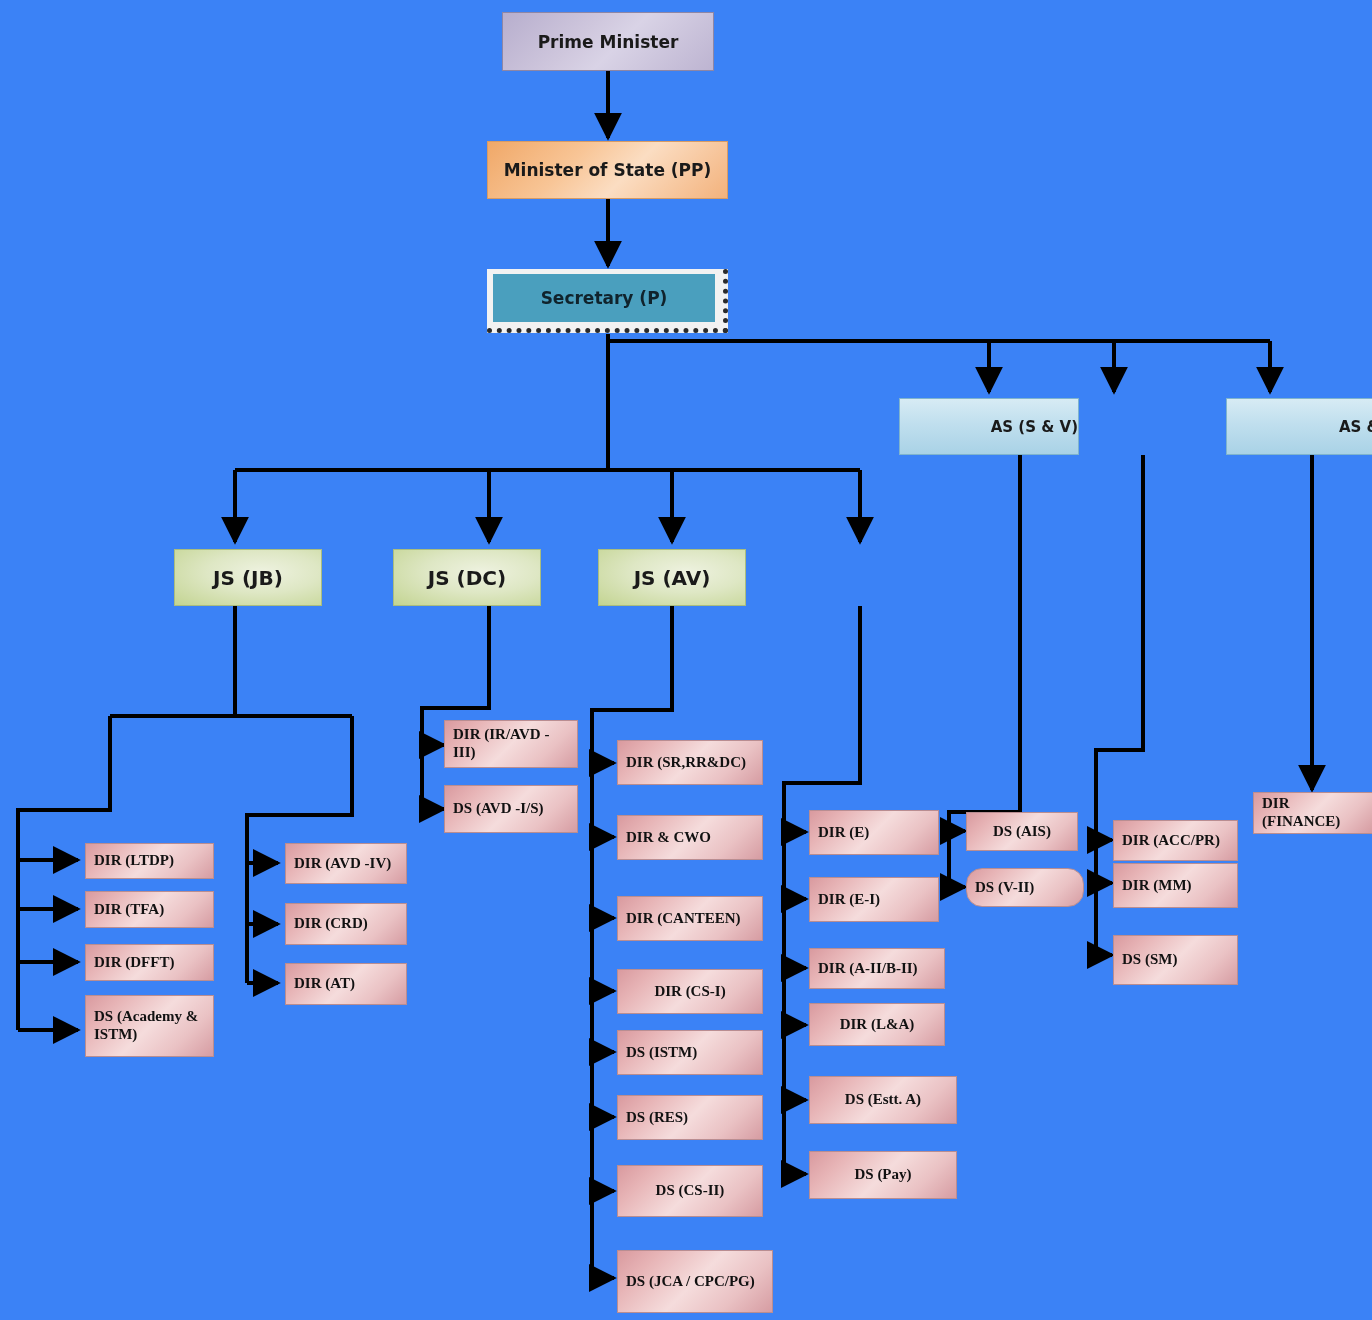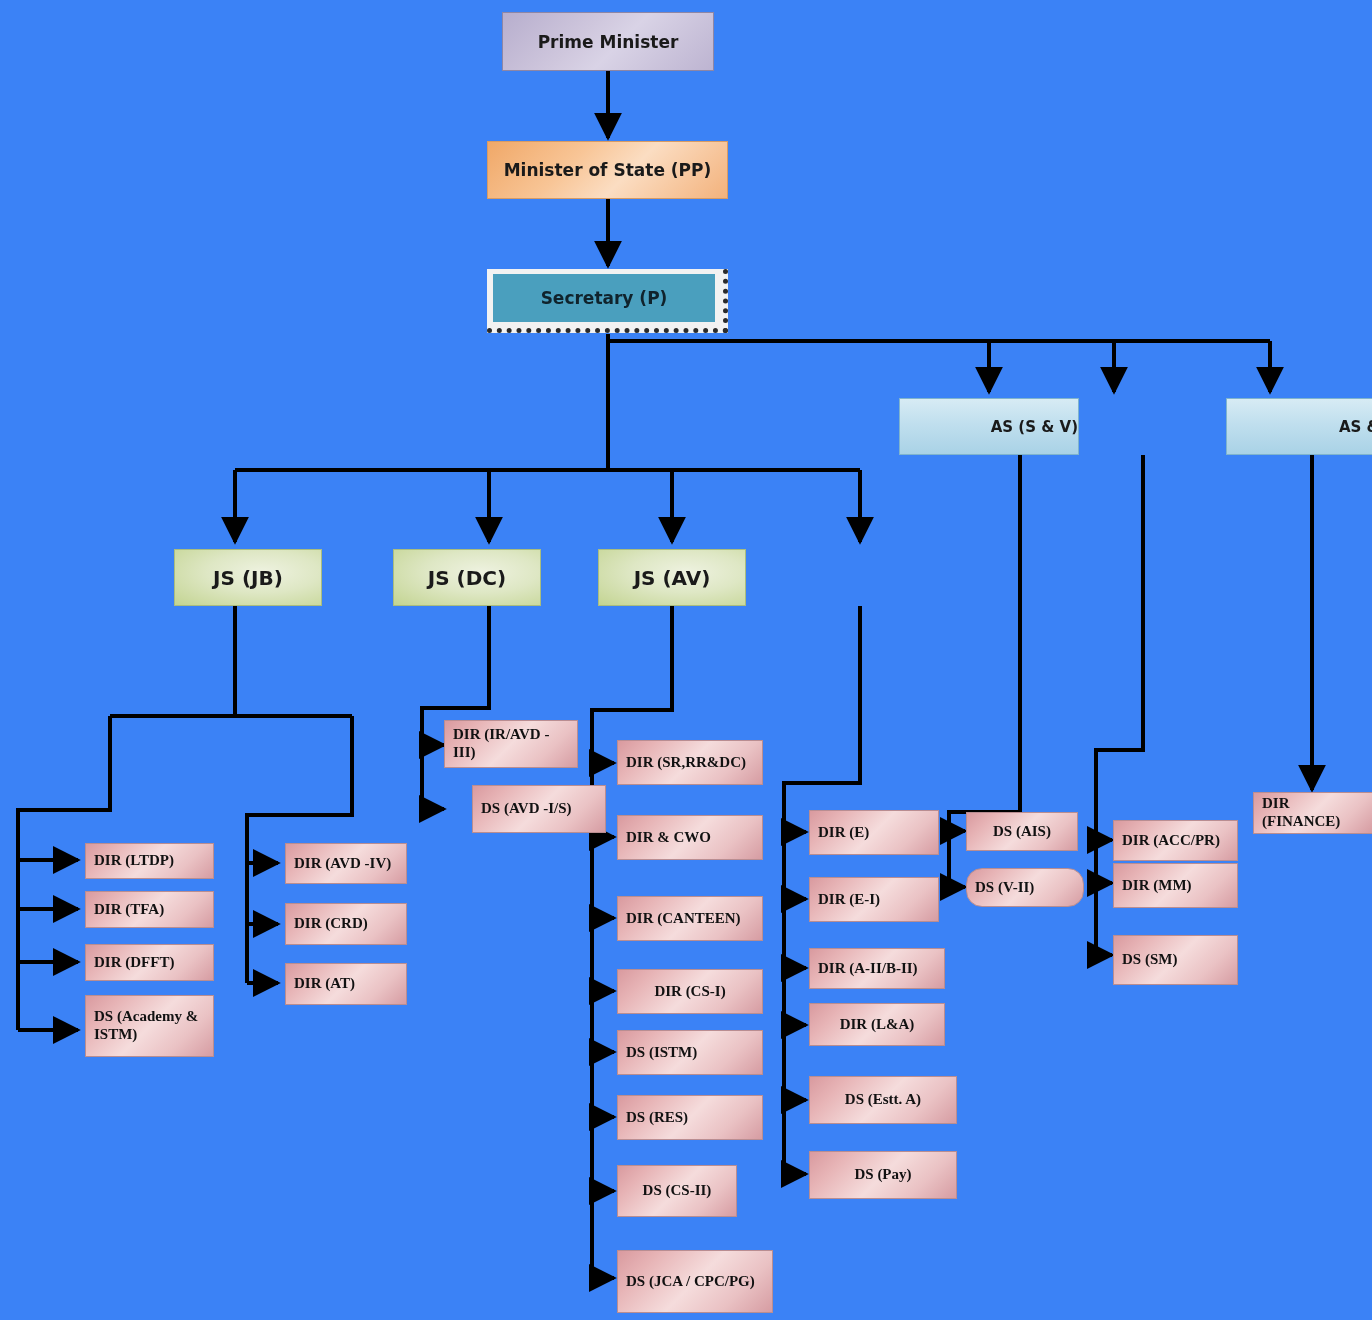--- a/index.html
+++ b/index.html
@@ -241,21 +241,21 @@
   <div class="node node-leaf" style="left:285px; top:903px; width:122px; height:42px;">
     <span class="label">DIR (CRD)</span>
   </div>
   <div class="node node-leaf" style="left:285px; top:963px; width:122px; height:42px;">
     <span class="label">DIR (AT)</span>
   </div>
 
   <div class="node node-leaf" style="left:444px; top:720px; width:134px; height:48px;">
     <span class="label">DIR (IR/AVD -III)</span>
   </div>
-  <div class="node node-leaf" style="left:444px; top:785px; width:134px; height:48px;margin-left:28px;">
+  <div class="node node-leaf" style="left:444px; top:785px; width:134px; height:48px;">
     <span class="label">DS (AVD -I/S)</span>
   </div>
 
   <div class="node node-leaf" style="left:617px; top:740px; width:146px; height:45px;">
     <span class="label">DIR (SR,RR&amp;DC)</span>
   </div>
   <div class="node node-leaf" style="left:617px; top:815px; width:146px; height:45px;">
     <span class="label">DIR &amp; CWO</span>
   </div>
   <div class="node node-leaf" style="left:617px; top:896px; width:146px; height:45px;">
@@ -263,21 +263,21 @@
   </div>
   <div class="node node-leaf center" style="left:617px; top:969px; width:146px; height:45px;">
     <span class="label">DIR (CS-I)</span>
   </div>
   <div class="node node-leaf" style="left:617px; top:1030px; width:146px; height:45px;">
     <span class="label">DS (ISTM)</span>
   </div>
   <div class="node node-leaf" style="left:617px; top:1095px; width:146px; height:45px;">
     <span class="label">DS (RES)</span>
   </div>
-  <div class="node node-leaf center" style="left:617px; top:1165px; width:120px; height:52px;">
+  <div class="node node-leaf center" style="left:617px; top:1165px; width:146px; height:52px;">
     <span class="label">DS (CS-II)</span>
   </div>
   <div class="node node-leaf" style="left:617px; top:1250px; width:156px; height:63px;">
     <span class="label">DS (JCA / CPC/PG)</span>
   </div>
 
   <div class="node node-leaf" style="left:809px; top:810px; width:130px; height:45px;">
     <span class="label">DIR (E)</span>
   </div>
   <div class="node node-leaf" style="left:809px; top:877px; width:130px; height:45px;">

